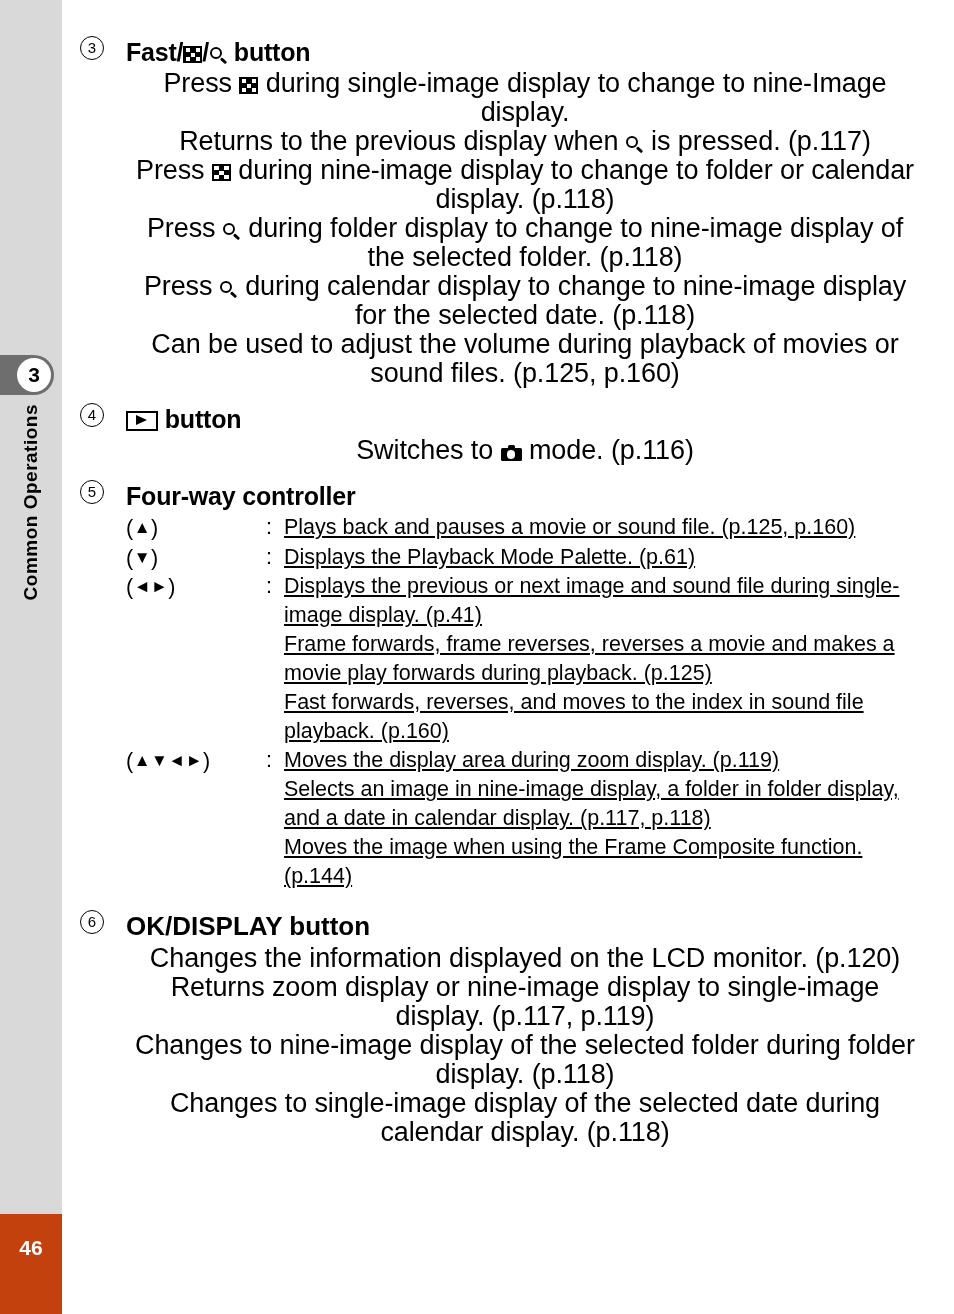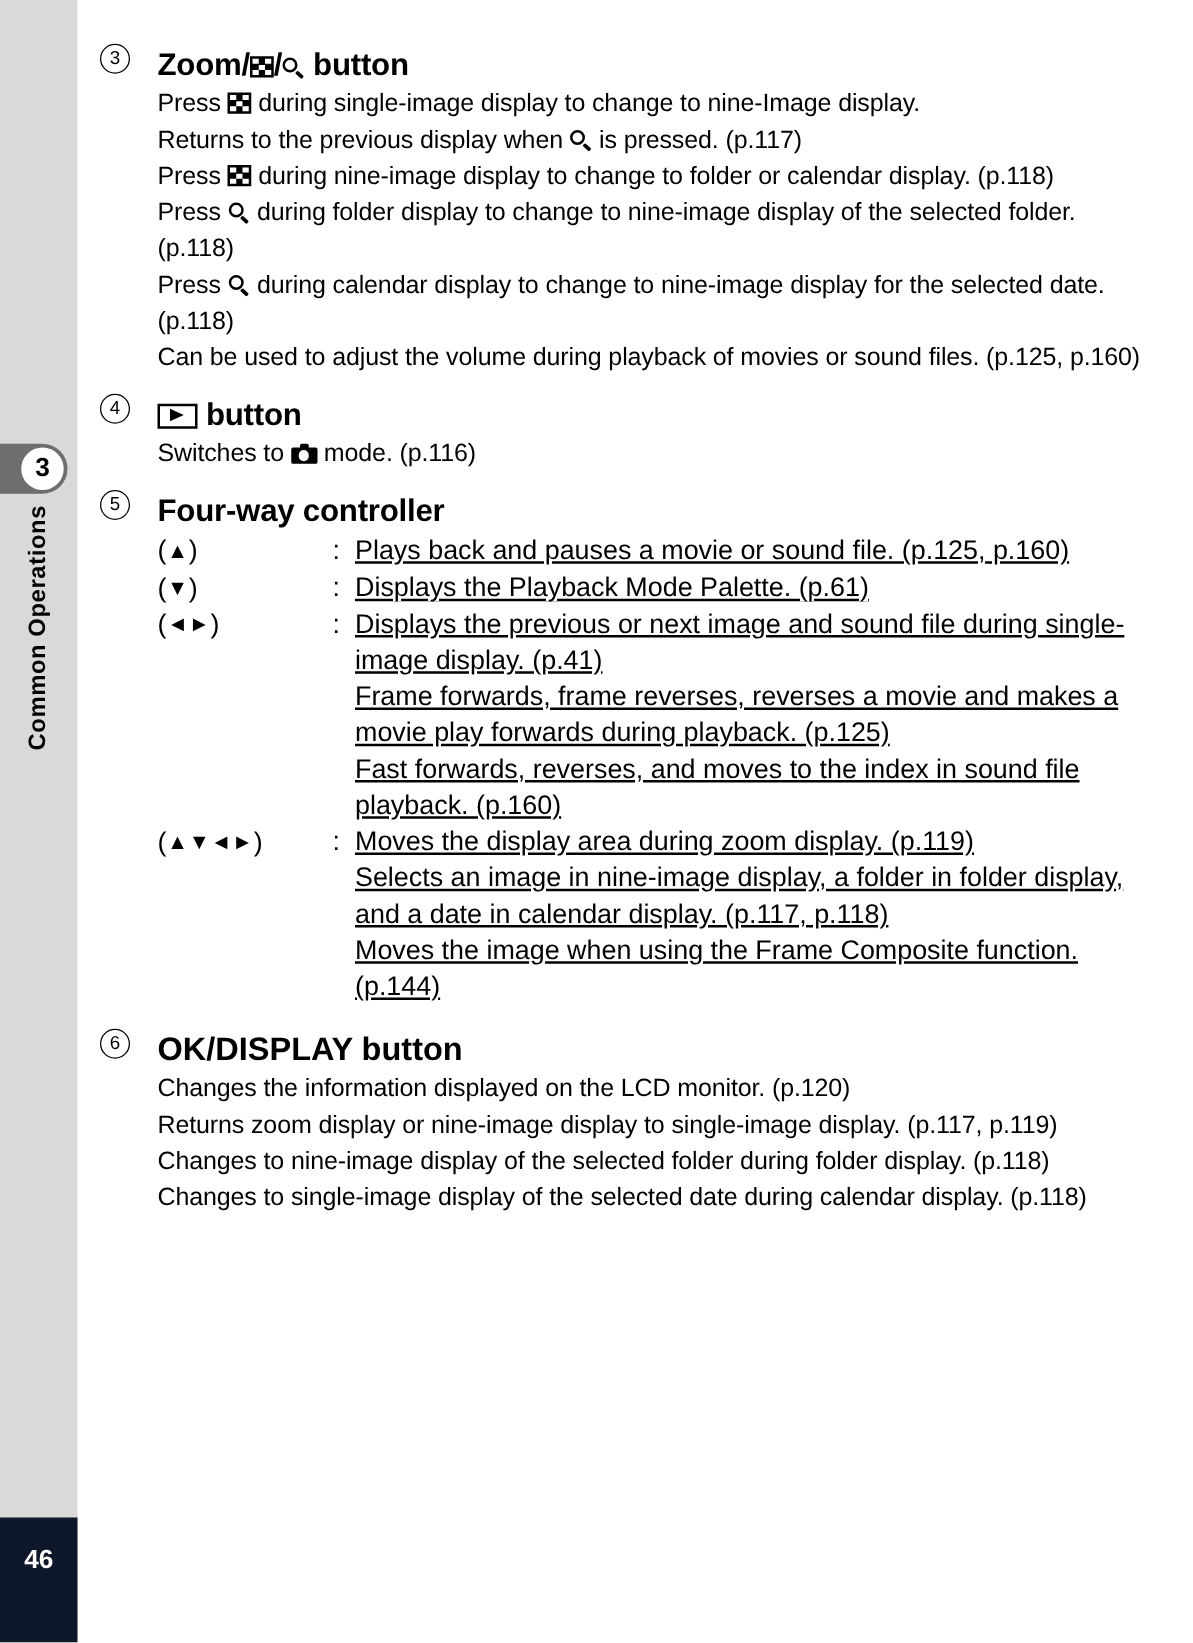--- a/index.html
+++ b/index.html
@@ -67,21 +67,21 @@
     white-space: nowrap;
     line-height: 62px;
     color: #000;
   }
   #page-number-block {
     position: absolute;
     left: 0;
     bottom: 0;
     width: 62px;
     height: 100px;
-    background: #0f172a;
+    background: #c2410c;
   }
   #page-number {
     position: absolute;
     left: 0; top: 22px;
     width: 62px;
     text-align: center;
     color: #ffffff;
     font-size: 21px;
     font-weight: bold;
   }
@@ -130,23 +130,24 @@
     letter-spacing: -0.2px;
     white-space: nowrap;
   }
   .entry-title-ok {
     font-size: 26px;
     font-weight: bold;
     letter-spacing: 0px;
   }
   .entry-body {
     margin-left: 46px;
-    font-size: 20px;
+    font-size: 27px;
     line-height: 29px;
     letter-spacing: -0.1px;
+    text-align: center;
   }
   .entry-body p { margin: 0; }
 
   
   .fw-table {
     margin-left: 46px;
     font-size: 21.5px;
     line-height: 29px;
   }
   .fw-row {
@@ -287,21 +288,21 @@
 </div>
 
 <div id="content">
 
   <div class="entry">
     <div class="entry-head">
       <span class="circled-num">
         <span class="ring"></span>
         <span class="numtxt">3</span>
       </span>
-      <span class="entry-title"><span>Zoom/</span><span class="ico ico-nine"><u style="left:2.2px;top:2px"></u><u style="left:12.2px;top:2px"></u><u style="left:7.2px;top:6.5px"></u><u style="left:2.2px;top:11px"></u><u style="left:12.2px;top:11px"></u></span><span>/</span><span class="ico ico-mag"><span class="lens"></span><span class="handle"></span></span><span> button</span></span>
+      <span class="entry-title"><span>Fast/</span><span class="ico ico-nine"><u style="left:2.2px;top:2px"></u><u style="left:12.2px;top:2px"></u><u style="left:7.2px;top:6.5px"></u><u style="left:2.2px;top:11px"></u><u style="left:12.2px;top:11px"></u></span><span>/</span><span class="ico ico-mag"><span class="lens"></span><span class="handle"></span></span><span> button</span></span>
     </div>
 
     <div class="entry-body">
       <p><span>Press </span><span class="ico ico-nine"><u style="left:2.2px;top:2px"></u><u style="left:12.2px;top:2px"></u><u style="left:7.2px;top:6.5px"></u><u style="left:2.2px;top:11px"></u><u style="left:12.2px;top:11px"></u></span><span> during single-image display to change to nine-Image display.</span></p>
       <p><span>Returns to the previous display when </span><span class="ico ico-mag"><span class="lens"></span><span class="handle"></span></span><span> is pressed. (p.117)</span></p>
       <p><span>Press </span><span class="ico ico-nine"><u style="left:2.2px;top:2px"></u><u style="left:12.2px;top:2px"></u><u style="left:7.2px;top:6.5px"></u><u style="left:2.2px;top:11px"></u><u style="left:12.2px;top:11px"></u></span><span> during nine-image display to change to folder or calendar display. (p.118)</span></p>
       <p><span>Press </span><span class="ico ico-mag"><span class="lens"></span><span class="handle"></span></span><span> during folder display to change to nine-image display of the selected folder. (p.118)</span></p>
       <p><span>Press </span><span class="ico ico-mag"><span class="lens"></span><span class="handle"></span></span><span> during calendar display to change to nine-image display for the selected date. (p.118)</span></p>
       <p>Can be used to adjust the volume during playback of movies or sound files. (p.125, p.160)</p>
     </div>

